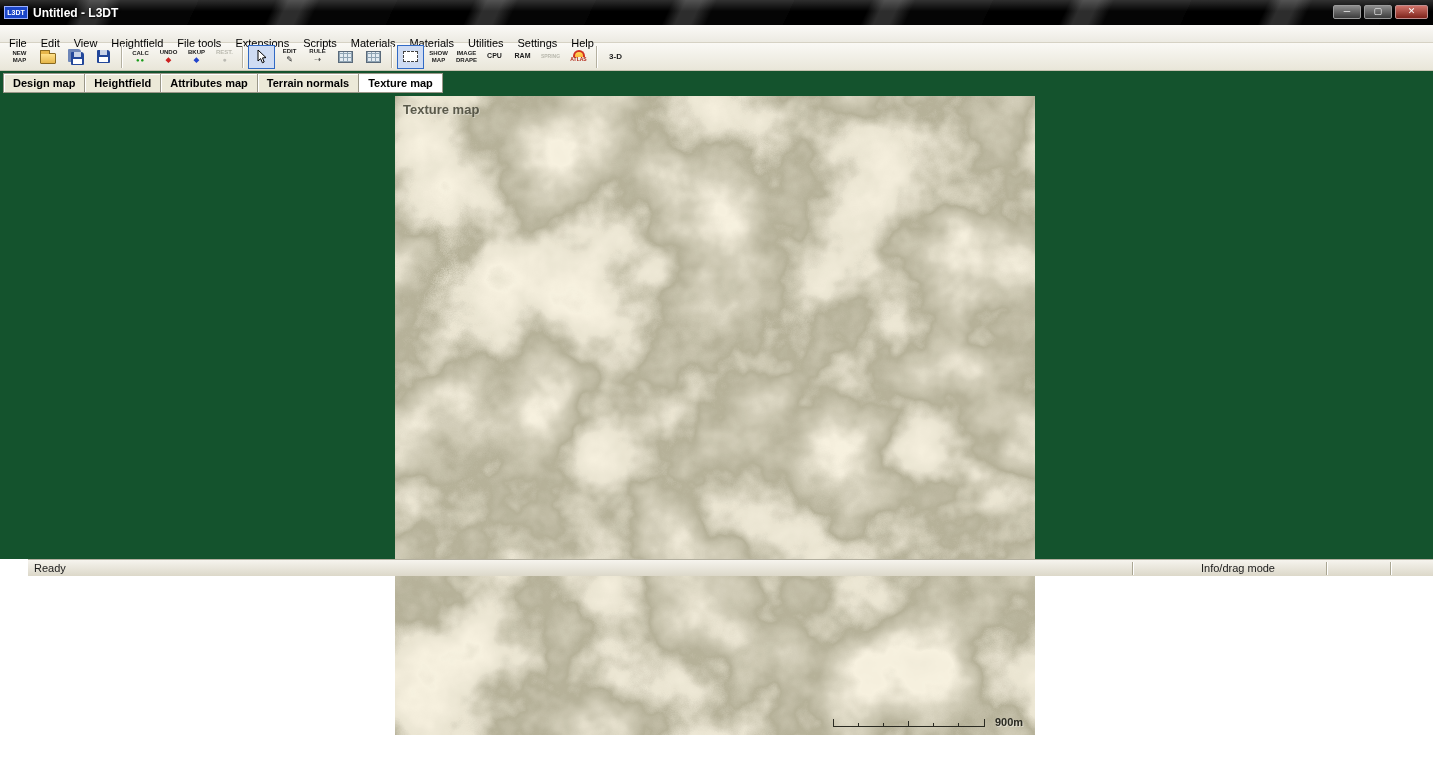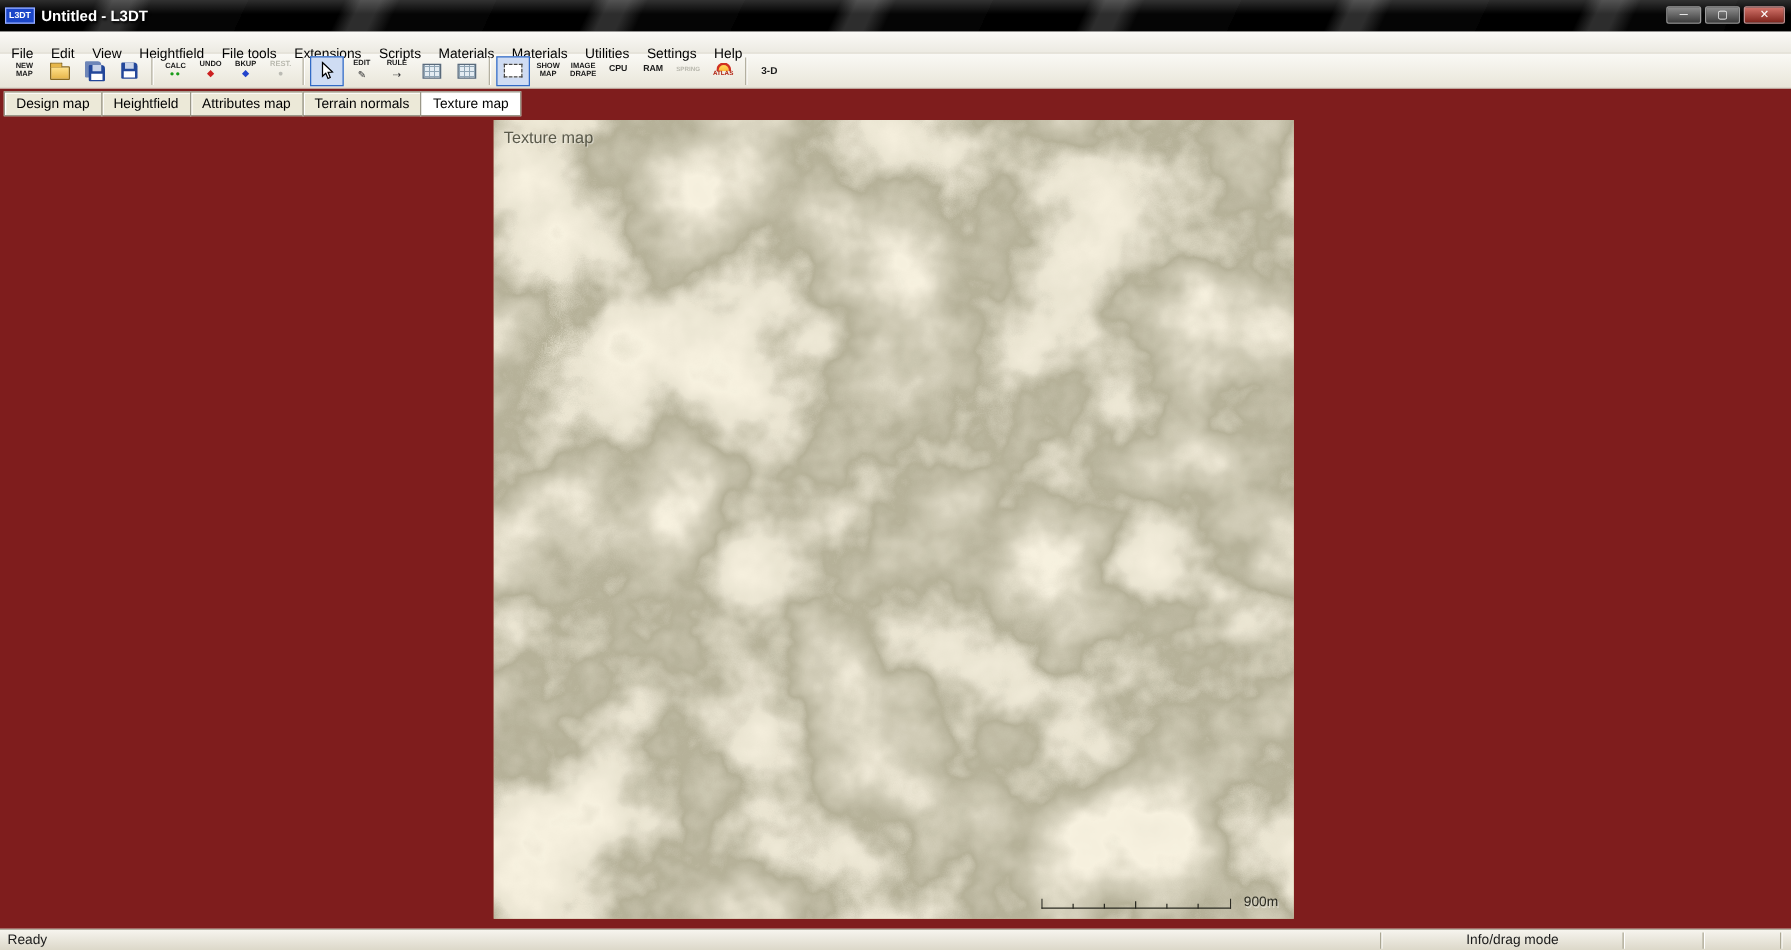--- a/index.html
+++ b/index.html
@@ -69,21 +69,21 @@
   .icon-disks { box-shadow:-3px -3px 0 0 #6e86b8; margin-left:3px; margin-top:3px; }
   .icon-grid { width:15px; height:12px; border:1px solid #5a6a7a;
     background:
       repeating-linear-gradient(90deg, #8fa4b4 0 1px, transparent 1px 4px),
       repeating-linear-gradient(0deg, #8fa4b4 0 1px, transparent 1px 4px), #e4ecf2; }
   .icon-dashed { width:15px; height:11px; border:1px dashed #444; background:#fff; }
   .icon-arc { width:12px; height:7px; border:2px solid #d03020; border-bottom:none;
     border-radius:10px 10px 0 0; background:linear-gradient(#ffd85a,#ffb83a); }
 
   
-  .main { position:relative; background:#7f1d1d; height:672px; }
+  .main { position:relative; background:#14532d; height:488px;font-weight:bold; }
   .tabs-row { display:flex; padding:2px 0 0 3px; }
   .tab {
     height:20px; padding:0 9px; background:#ece9d8; border:1px solid #9a9788;
     font-size:11px; display:flex; align-items:center; margin-right:-1px;
     box-shadow:inset 1px 1px 0 #fff;
   }
   .tab.active { background:#fff; box-shadow:none; position:relative; z-index:2; }
 
   .map {
     position:absolute; left:395px; top:25px; width:640px; height:639px; background:#d8cba3;
@@ -95,21 +95,21 @@
   }
   .scalebar { position:absolute; left:438px; top:622px; width:152px; height:10px; }
   .scale-label {
     position:absolute; left:600px; top:620px; font-size:11px; color:#2a2a22;
     text-shadow:1px 1px 0 rgba(255,255,255,0.4);
   }
 
   
   .statusbar {
     height:17px; background:linear-gradient(#f6f4ee,#dcd8c9); border-top:1px solid #b4b0a0;
-    font-size:11px; color:#1a1a1a; position:relative; display:flex; align-items:center;
+    font-size:11px; color:#1a1a1a; position:relative; display:flex; align-items:center;margin-left:28px;
   }
   .status-left { padding-left:6px; }
   .status-mode { position:absolute; left:1173px; top:2px; }
   .sdiv { position:absolute; top:2px; width:2px; height:13px; border-left:1px solid #aaa692; border-right:1px solid #fff; }
   .sdiv1 { left:1104px; } .sdiv2 { left:1298px; } .sdiv3 { left:1362px; } .sdiv4 { left:1424px; }
 </style>
 </head>
 <body>
 
 <div class="titlebar">

